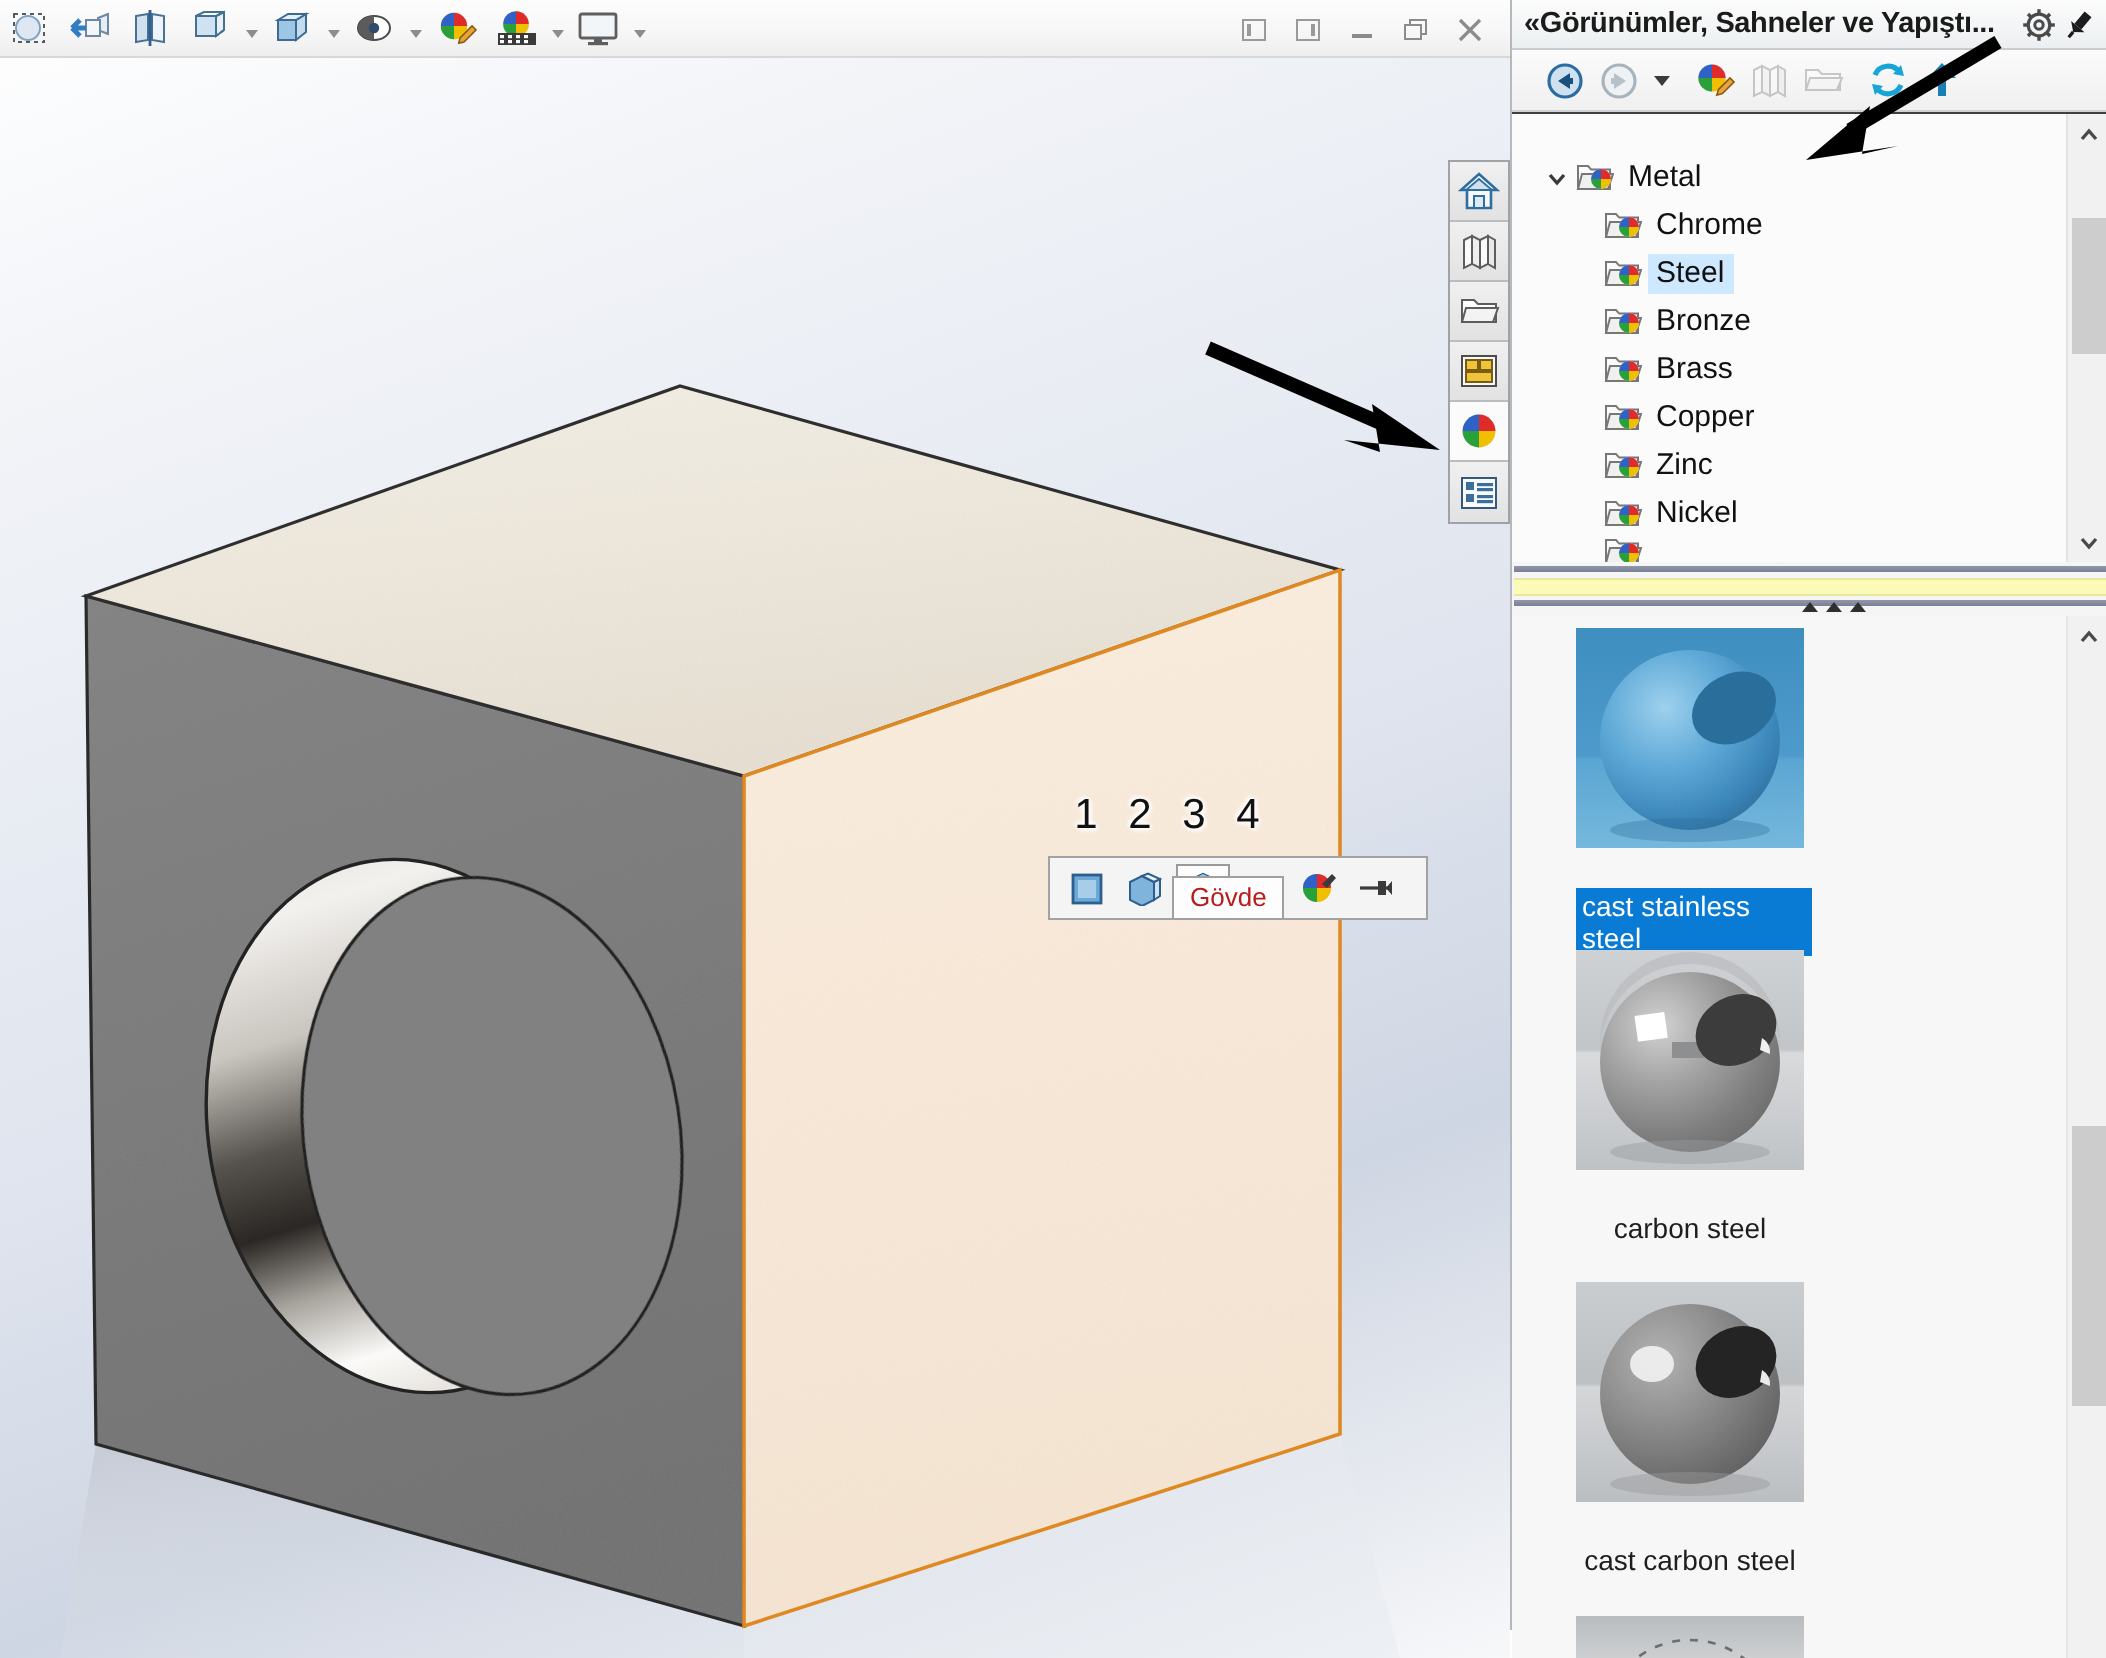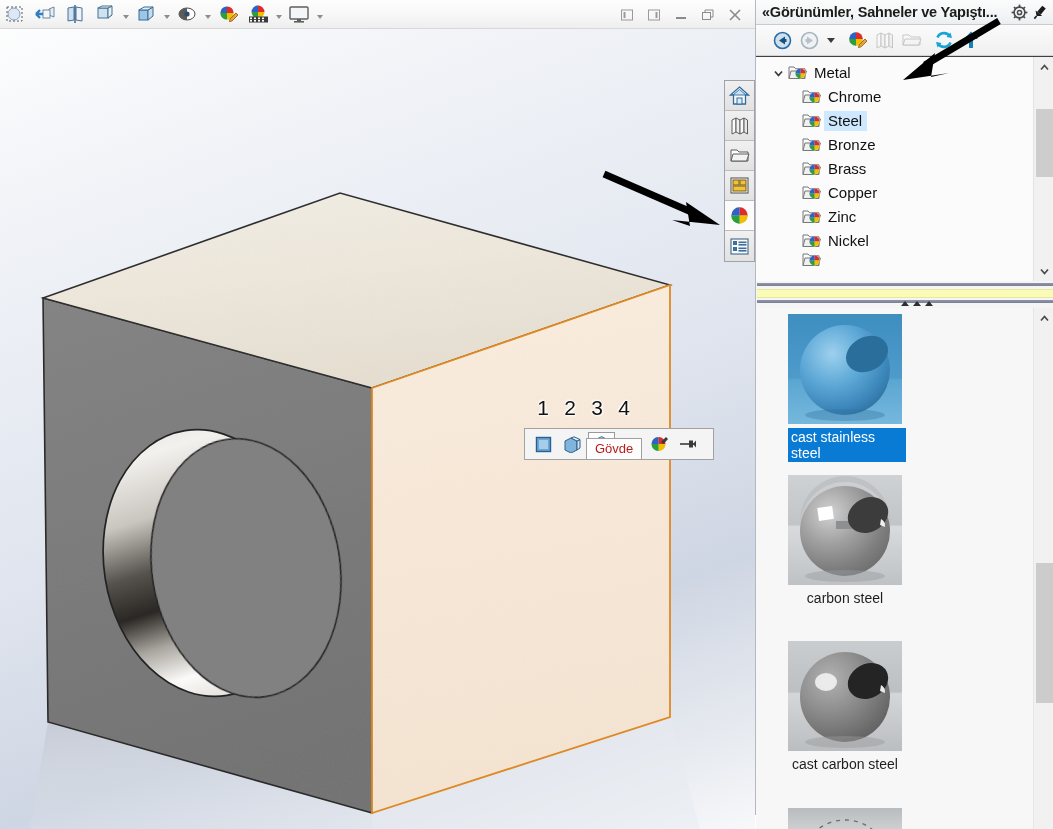--- a/index.html
+++ b/index.html
@@ -110,21 +110,21 @@
   }
   .nav-btn { width:24px;height:24px; display:flex;align-items:center;justify-content:center; }
   .nav-caret { width:14px;height:24px;display:flex;align-items:center;justify-content:center; }
   .nav-caret i { width:0;height:0;border-left:4px solid transparent;border-right:4px solid transparent;border-top:5px solid #3b3b3b; }
 
   
   #tree-wrap {
     position:absolute; left:0; top:57px; width:298px; height:224px;
     background:#fbfbfb; overflow:hidden;
   }
-  #tree { position:absolute; left:0; top:0; width:270px; padding-top:4px; }
+  #tree { position:absolute; left:0; top:0; width:270px; padding-top:20px; }
   .tnode { height:24px; display:flex; align-items:center; padding-left:12px; }
   .tnode .twist { width:20px; height:20px; display:flex; align-items:center; justify-content:center; }
   .tnode.child { padding-left:46px; }
   .tlabel { font-size:15px; color:#111; padding:1px 5px 2px 4px; }
   .tnode.selected .tlabel { background:#cde8ff; }
   .ficon { width:20px; height:18px; position:relative; margin-right:2px; flex:0 0 auto; }
 
   
   #tree-sb {
     position:absolute; right:0; top:57px; width:20px; height:224px;
@@ -142,21 +142,21 @@
   #sp-grip i { width:0;height:0;border-left:4px solid transparent;border-right:4px solid transparent;border-bottom:5px solid #2f2f2f; }
 
   
   #gallery {
     position:absolute; left:0; top:308px; width:278px; height:521px;
     background:#f7f7f7; overflow:hidden;
   }
   .mat-item { position:absolute; left:32px; }
   .mat-thumb { width:114px; height:110px; display:block; }
   .mat-label {
-    margin-top:4px; font-size:14px; color:#1e1e1e; text-align:center; width:114px;
+    margin-top:20px; font-size:14px; color:#1e1e1e; text-align:center; width:114px;
     padding:1px 2px;
   }
   .mat-item.selected .mat-label { background:#0a7bd4; color:#ffffff; text-align:left; padding-left:3px; width:118px; }
 
   #gal-sb {
     position:absolute; right:0; top:308px; width:20px; height:521px;
     background:#f1f1f1; border-left:1px solid #e6e6e6;
   }
   #gal-thumb { position:absolute; left:2px; top:255px; width:17px; height:140px; background:#cccccc; }
 

